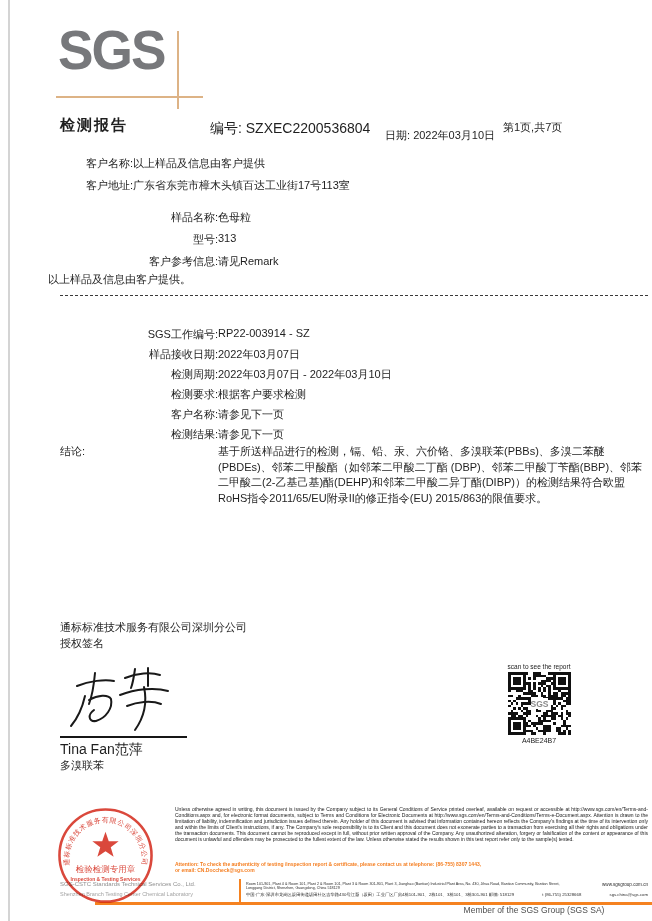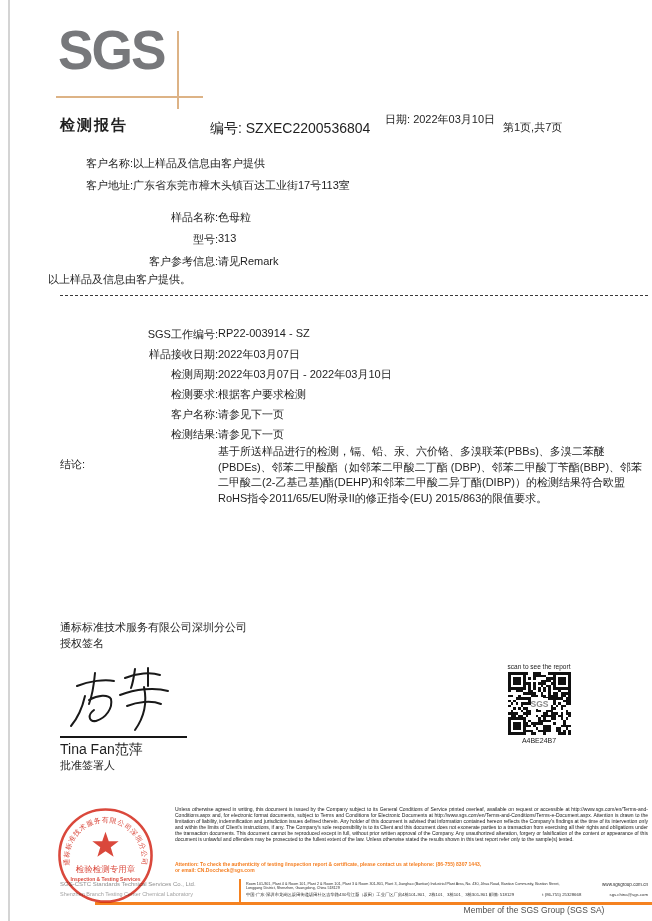--- a/index.html
+++ b/index.html
@@ -7,37 +7,37 @@
         font-family:"Liberation Sans","DejaVu Sans",sans-serif;color:#1f1f1f;padding-left:40px;}
   .abs{position:absolute;}
   .scan-edge{left:8px;top:0;width:2px;height:921px;background:#d4d4d4;}
   
   .logo{left:58px;top:22px;font-size:56px;font-weight:bold;color:#77787b;
         letter-spacing:-2px;transform:scaleX(.95);transform-origin:left top;line-height:1;}
   .tan-h{left:56px;top:96px;width:147px;height:2px;background:#ddb386;}
   .tan-v{left:177px;top:31px;width:2px;height:78px;background:#ddb386;}
   .doc-title{left:60px;top:116px;font-size:15px;font-weight:bold;letter-spacing:2px;}
   .t-no{left:210px;top:120px;font-size:14px;}
-  .t-date{left:385px;top:112px;font-size:11px;}
+  .t-date{left:385px;top:128px;font-size:11px;}
   .t-page{left:503px;top:120px;font-size:11px;}
   
   .rows{display:block;}
   .row{display:flex;align-items:flex-start;font-size:11px;text-align:right;}
   .row .lbl{flex:0 0 73px;}
   .rows-wide .lbl{flex:0 0 158px;}
   .client-block{left:60px;top:156px;width:560px;}
   .client-block .row{height:22px;}
   .sample-block{left:60px;top:210px;width:560px;}
   .sample-block .row{height:22px;}
   .note{left:48px;top:272px;font-size:11px;}
   .dash-sep{left:60px;top:295px;width:588px;border-top:1.6px dashed #3a3a3a;height:0;}
   .sgs-block{left:60px;top:327px;width:588px;}
   .sgs-block .row{height:20px;}
   .conclusion{left:60px;top:444px;width:588px;display:flex;font-size:11px;}
-  .conclusion .lbl{flex:0 0 158px;margin-top:13px;}
+  .conclusion .lbl{flex:0 0 158px;}
   .conclusion .txt{width:433px;line-height:15.6px;text-align:left;}
   
   .sig-company{left:60px;top:620px;font-size:11px;}
   .sig-auth{left:60px;top:636px;font-size:11px;}
   .sig-svg{left:65px;top:664px;}
   .sig-line{left:60px;top:736px;width:127px;height:2px;background:#161616;}
   .sig-name{left:60px;top:741px;font-size:14px;}
   .sig-role{left:60px;top:758px;font-size:11px;}
   
   .qr-caption{left:494px;top:663px;width:90px;font-size:6.5px;text-align:center;color:#222;}
@@ -150,21 +150,21 @@
       <path d="M60 14 C72 9, 86 8, 95 11"></path>
       <path d="M70 5 C69 12, 68 19, 66 24"></path>
       <path d="M83 4 C83 11, 83 17, 83 22"></path>
       <path d="M55 31 C70 25, 90 23, 103 27"></path>
       <path d="M79 23 C82 37, 80 52, 70 66"></path>
       <path d="M62 42 C72 38, 86 36, 96 40"></path>
     </g>
   </svg>
   <div class="abs sig-line"></div>
   <div class="abs sig-name">Tina Fan范萍</div>
-  <div class="abs sig-role">批准签署人</div>
+  <div class="abs sig-role">多溴联苯</div>
 
   <div class="abs qr-caption">scan to see the report</div>
   <svg class="abs qr-box" viewBox="0 0 25 25" shape-rendering="crispEdges">
     <rect x="0" y="0" width="25" height="25" fill="#ffffff"></rect>
     <g fill="#111111">
         <rect x="7" y="0" width="1" height="1"></rect>
         <rect x="10" y="0" width="1" height="1"></rect>
         <rect x="11" y="0" width="1" height="1"></rect>
         <rect x="12" y="0" width="1" height="1"></rect>
         <rect x="16" y="0" width="1" height="1"></rect>

